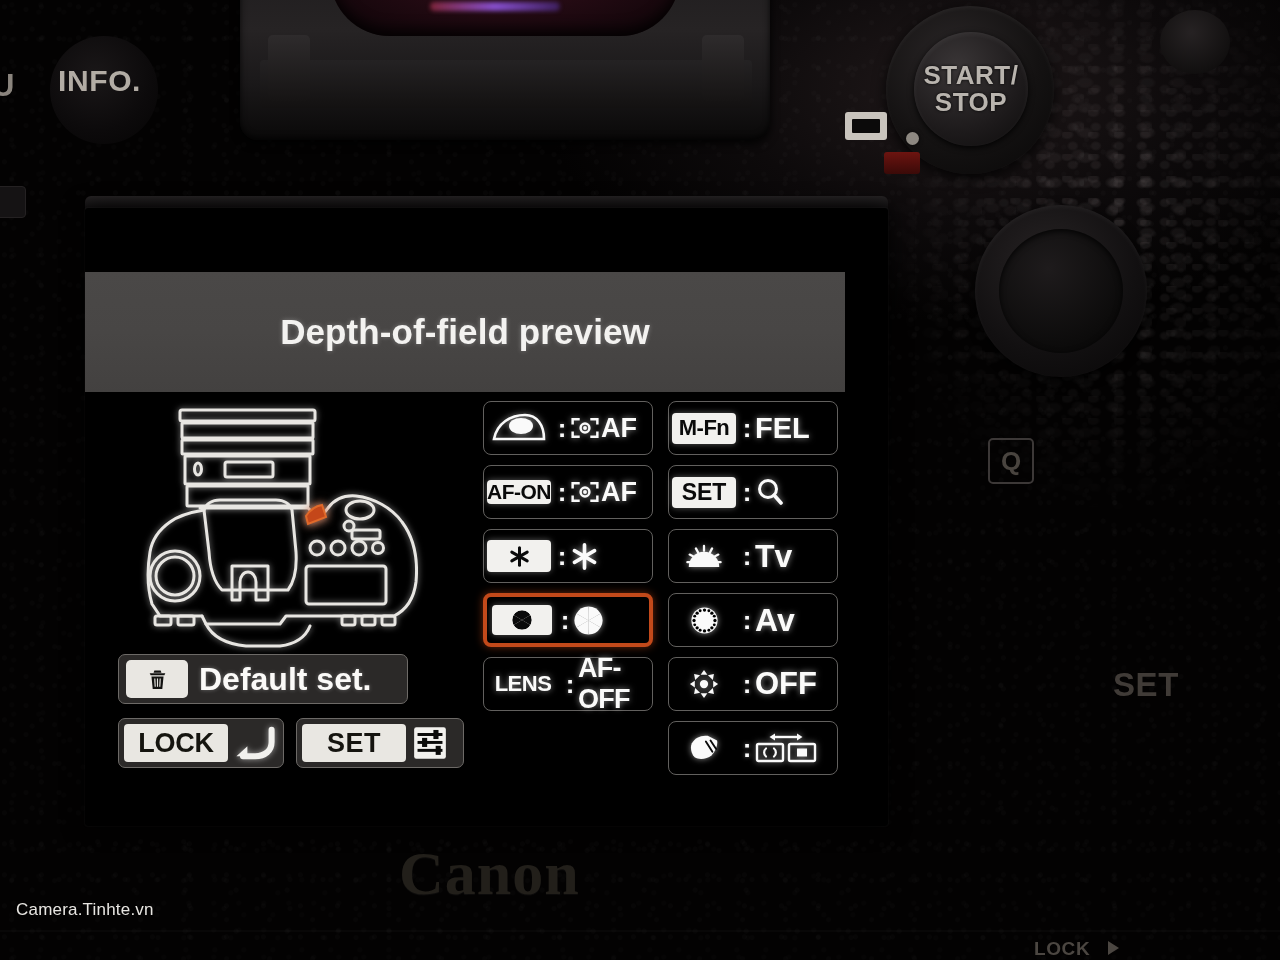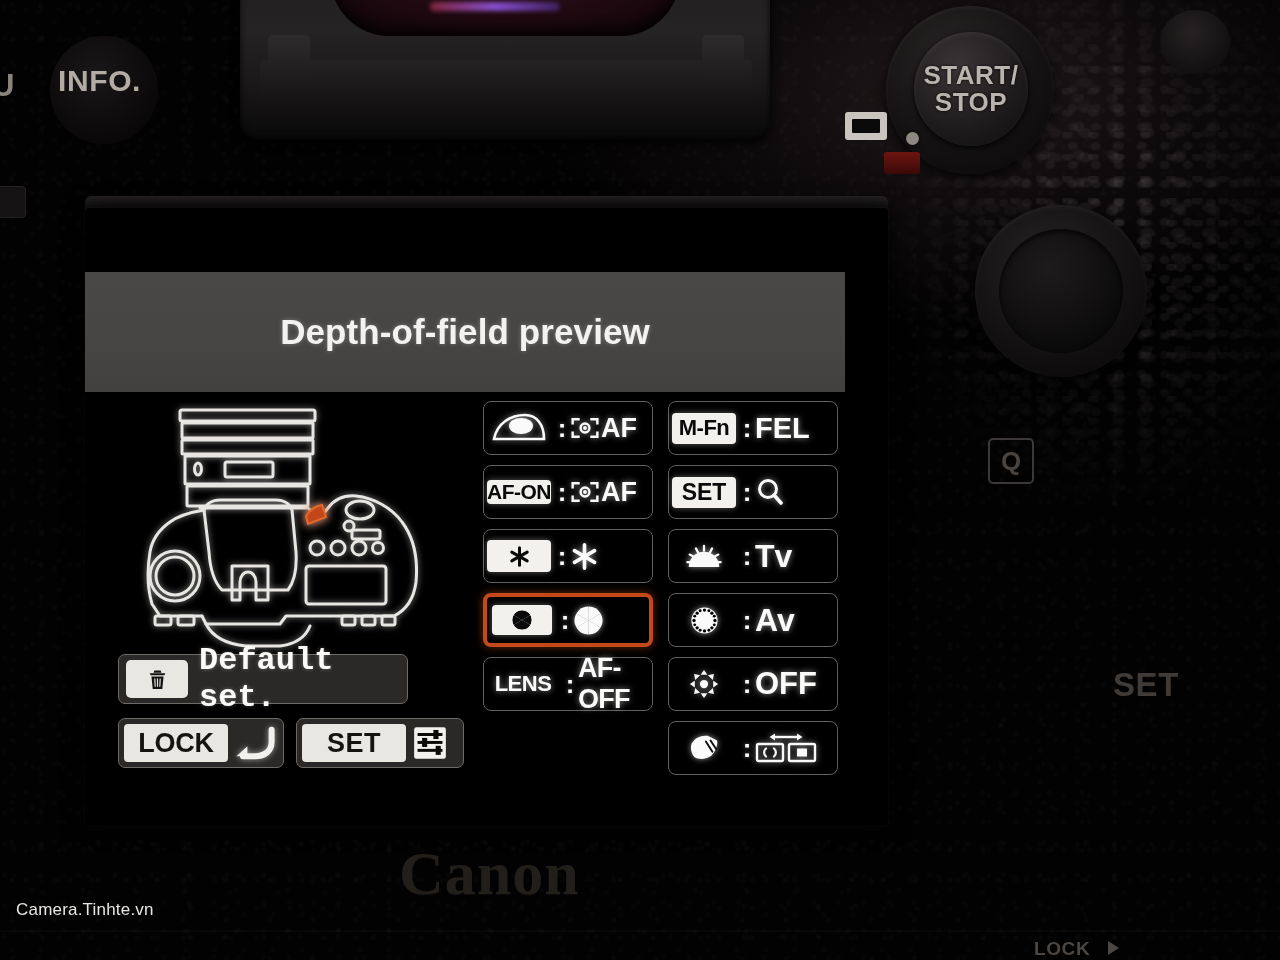--- a/index.html
+++ b/index.html
@@ -134,21 +134,21 @@
   
   #camera-illustration{position:absolute;left:45px;top:192px;width:300px;height:252px;}
 
   
   #default-set-button{position:absolute;left:33px;top:446px;width:290px;height:50px;
     border-radius:7px;background:#2b2928;border:1px solid #6d6a67;
     display:flex;align-items:center;padding-left:7px;box-sizing:border-box;}
   #trash-chip{width:62px;height:38px;border-radius:5px;background:#e9e7e2;
     display:flex;align-items:center;justify-content:center;flex:none;}
   #default-set-label{color:#fbfaf8;font-size:32px;font-weight:bold;margin-left:11px;
-    text-shadow:0 0 4px rgba(255,255,255,.3);font-family:Liberation Mono, monospace;}
+    text-shadow:0 0 4px rgba(255,255,255,.3);}
 
   
   #menu-button{position:absolute;left:33px;top:510px;width:166px;height:50px;border-radius:7px;
     background:#2b2928;border:1px solid #6d6a67;display:flex;align-items:center;box-sizing:border-box;
     padding:0 5px;}
   #menu-chip{width:104px;height:38px;border-radius:4px;background:#e9e7e2;
     display:flex;align-items:center;justify-content:center;flex:none;}
   #menu-chip-label{color:#15140f;font-size:27px;font-weight:bold;letter-spacing:-.3px;}
   #set-button{position:absolute;left:211px;top:510px;width:168px;height:50px;border-radius:7px;
     background:#2b2928;border:1px solid #6d6a67;display:flex;align-items:center;box-sizing:border-box;

